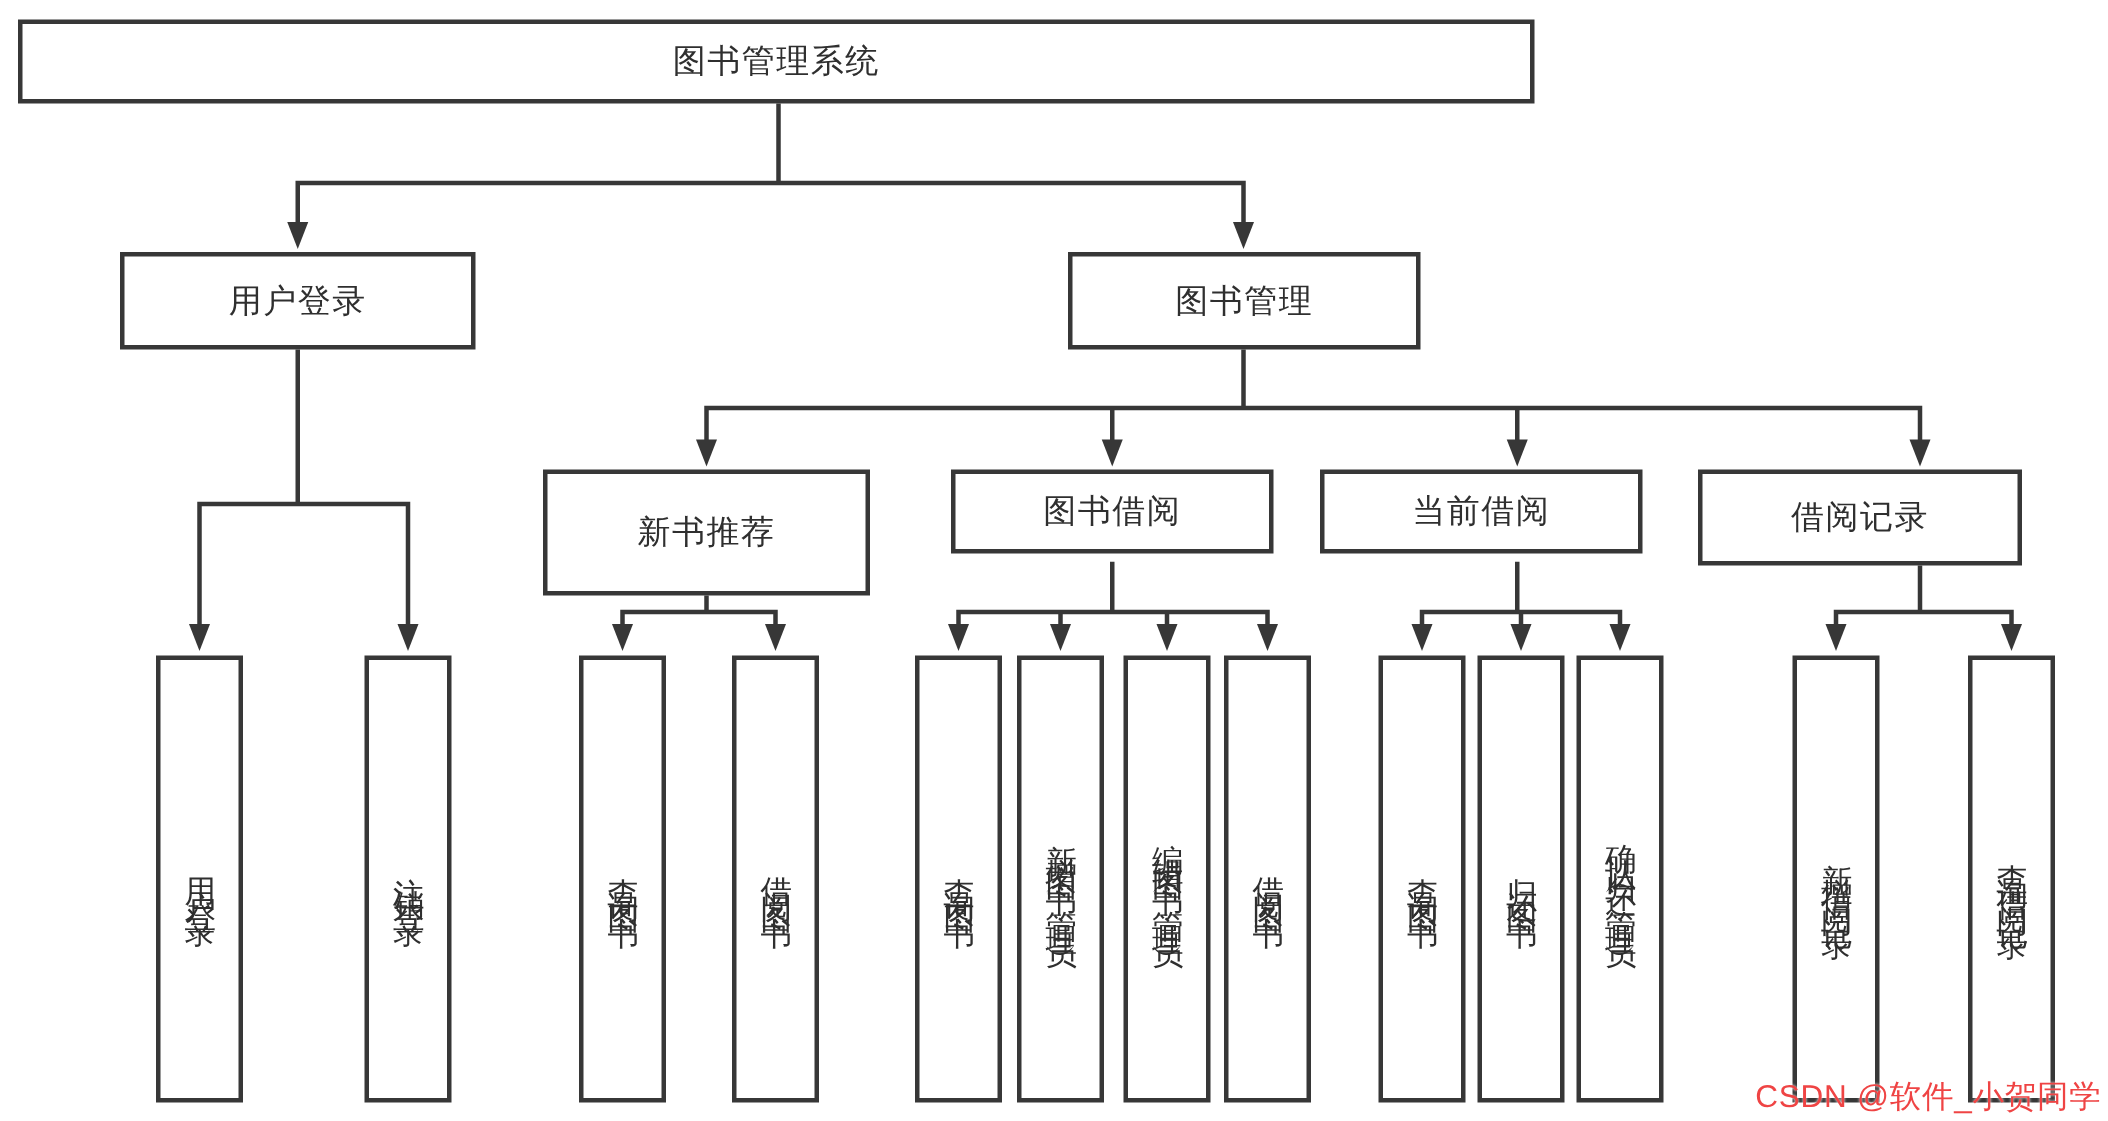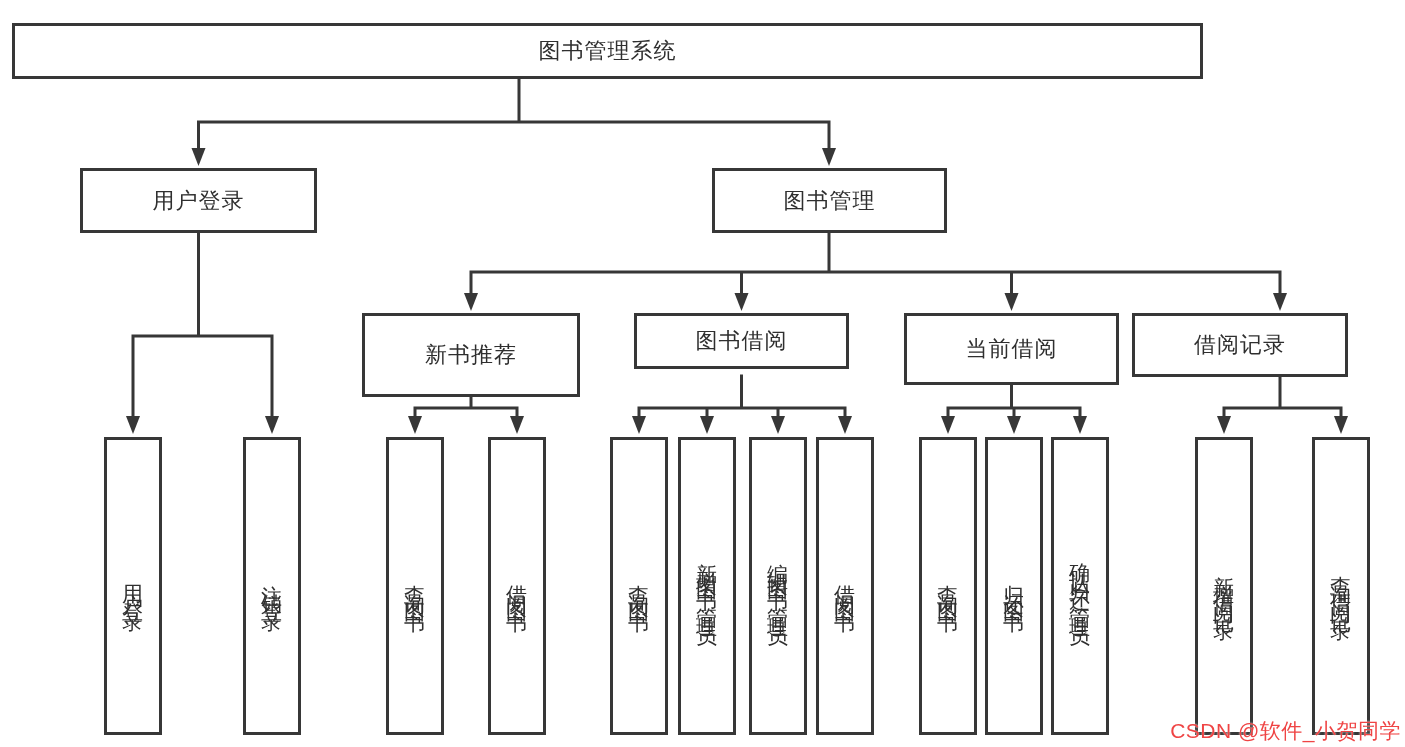--- a/index.html
+++ b/index.html
@@ -93,38 +93,38 @@
 
       <polygon points="941,416 955,416 948,434"></polygon>
       <polygon points="1007,416 1021,416 1014,434"></polygon>
       <polygon points="1073,416 1087,416 1080,434"></polygon>
 
       <polygon points="1217,416 1231,416 1224,434"></polygon>
       <polygon points="1334,416 1348,416 1341,434"></polygon>
     </g>
   </svg>
 
-  <div class="box hbox" style="left:12px;top:13px;width:1191px;height:56px;margin-top:10px;">
+  <div class="box hbox" style="left:12px;top:13px;width:1011px;height:56px;">
     <span>图书管理系统</span>
   </div>
 
   <div class="box hbox" style="left:80px;top:168px;width:237px;height:65px;">
     <span>用户登录</span>
   </div>
   <div class="box hbox" style="left:712px;top:168px;width:235px;height:65px;font-family:Liberation Mono, monospace;">
     <span>图书管理</span>
   </div>
 
   <div class="box hbox" style="left:362px;top:313px;width:218px;height:84px;">
     <span>新书推荐</span>
   </div>
   <div class="box hbox" style="left:634px;top:313px;width:215px;height:56px;">
     <span>图书借阅</span>
   </div>
-  <div class="box hbox" style="left:904px;top:313px;width:215px;height:72px;">
+  <div class="box hbox" style="left:880px;top:313px;width:215px;height:56px;">
     <span>当前借阅</span>
   </div>
   <div class="box hbox" style="left:1132px;top:313px;width:216px;height:64px;">
     <span>借阅记录</span>
   </div>
 
   <div class="box leaf" style="left:104px;top:437px;width:58px;height:298px;">
     <span>用户登录</span>
   </div>
   <div class="box leaf" style="left:243px;top:437px;width:58px;height:298px;">

